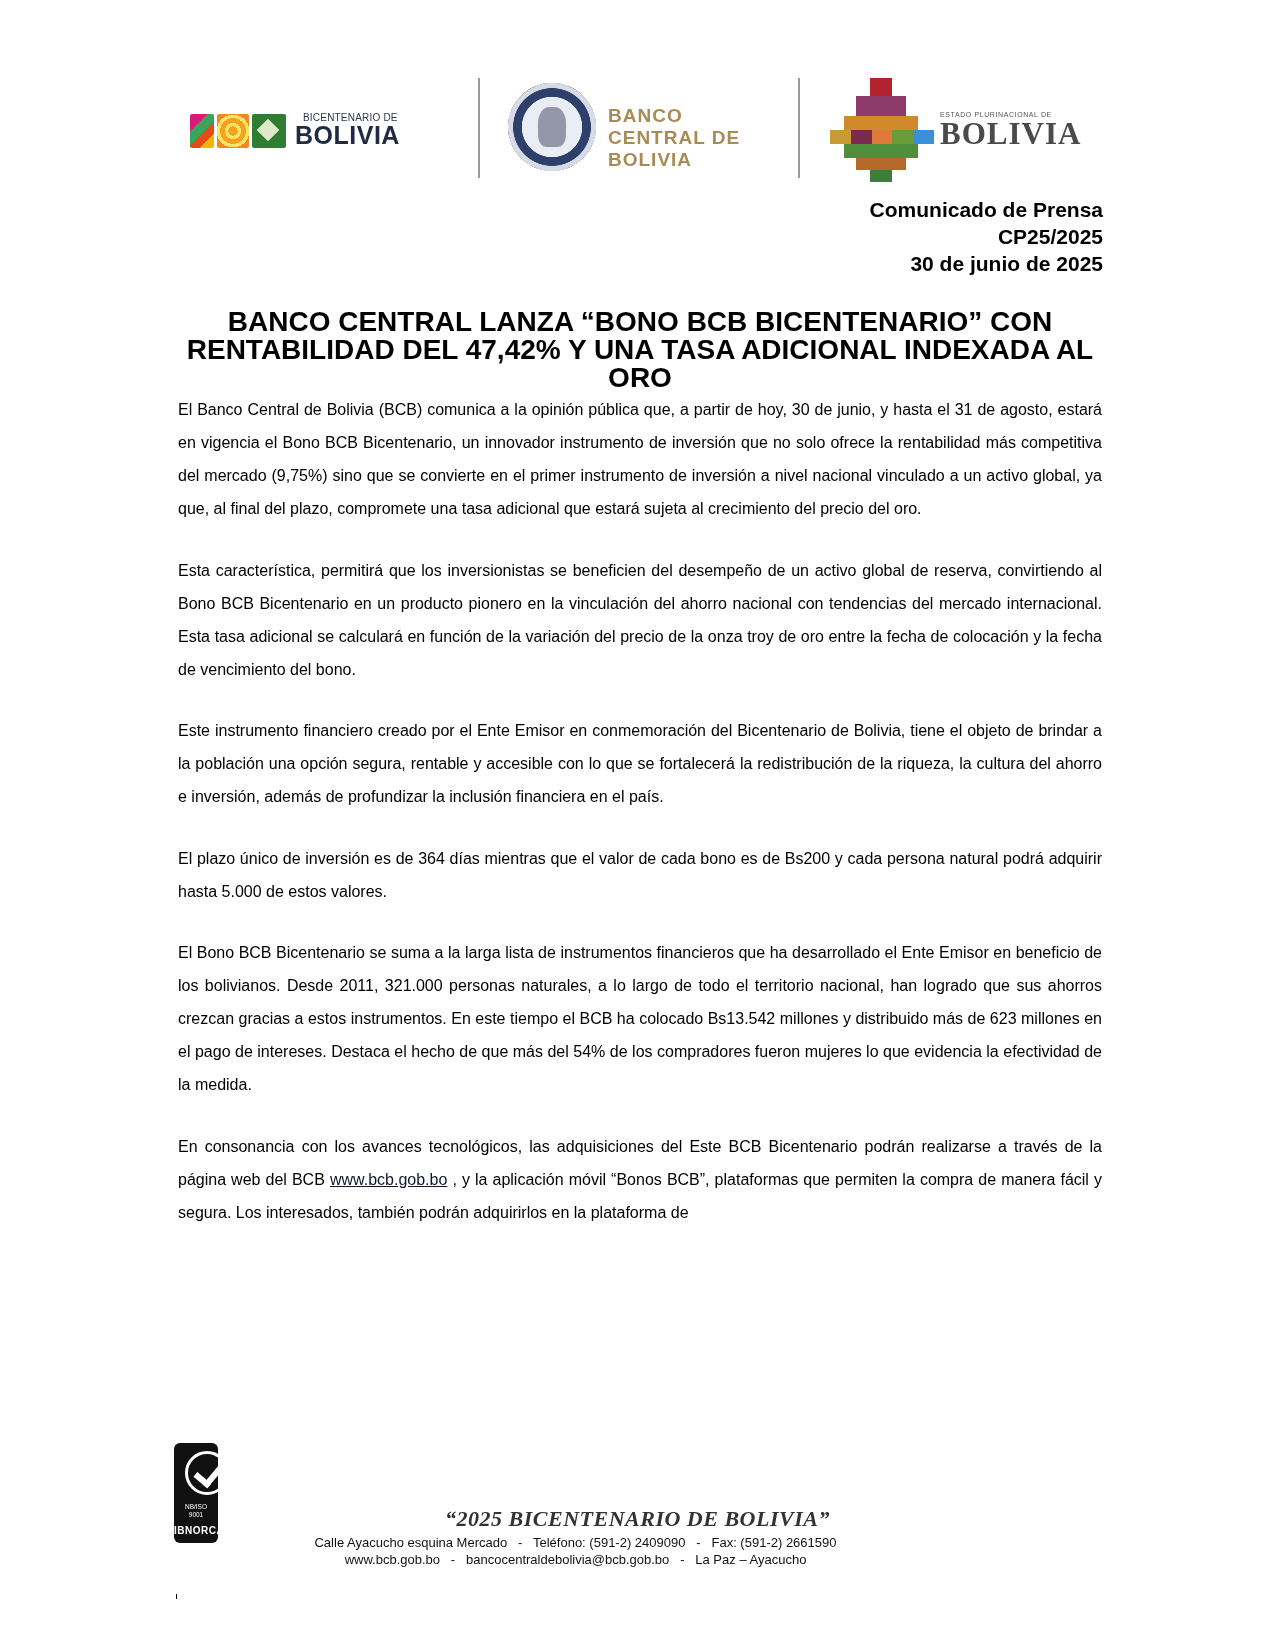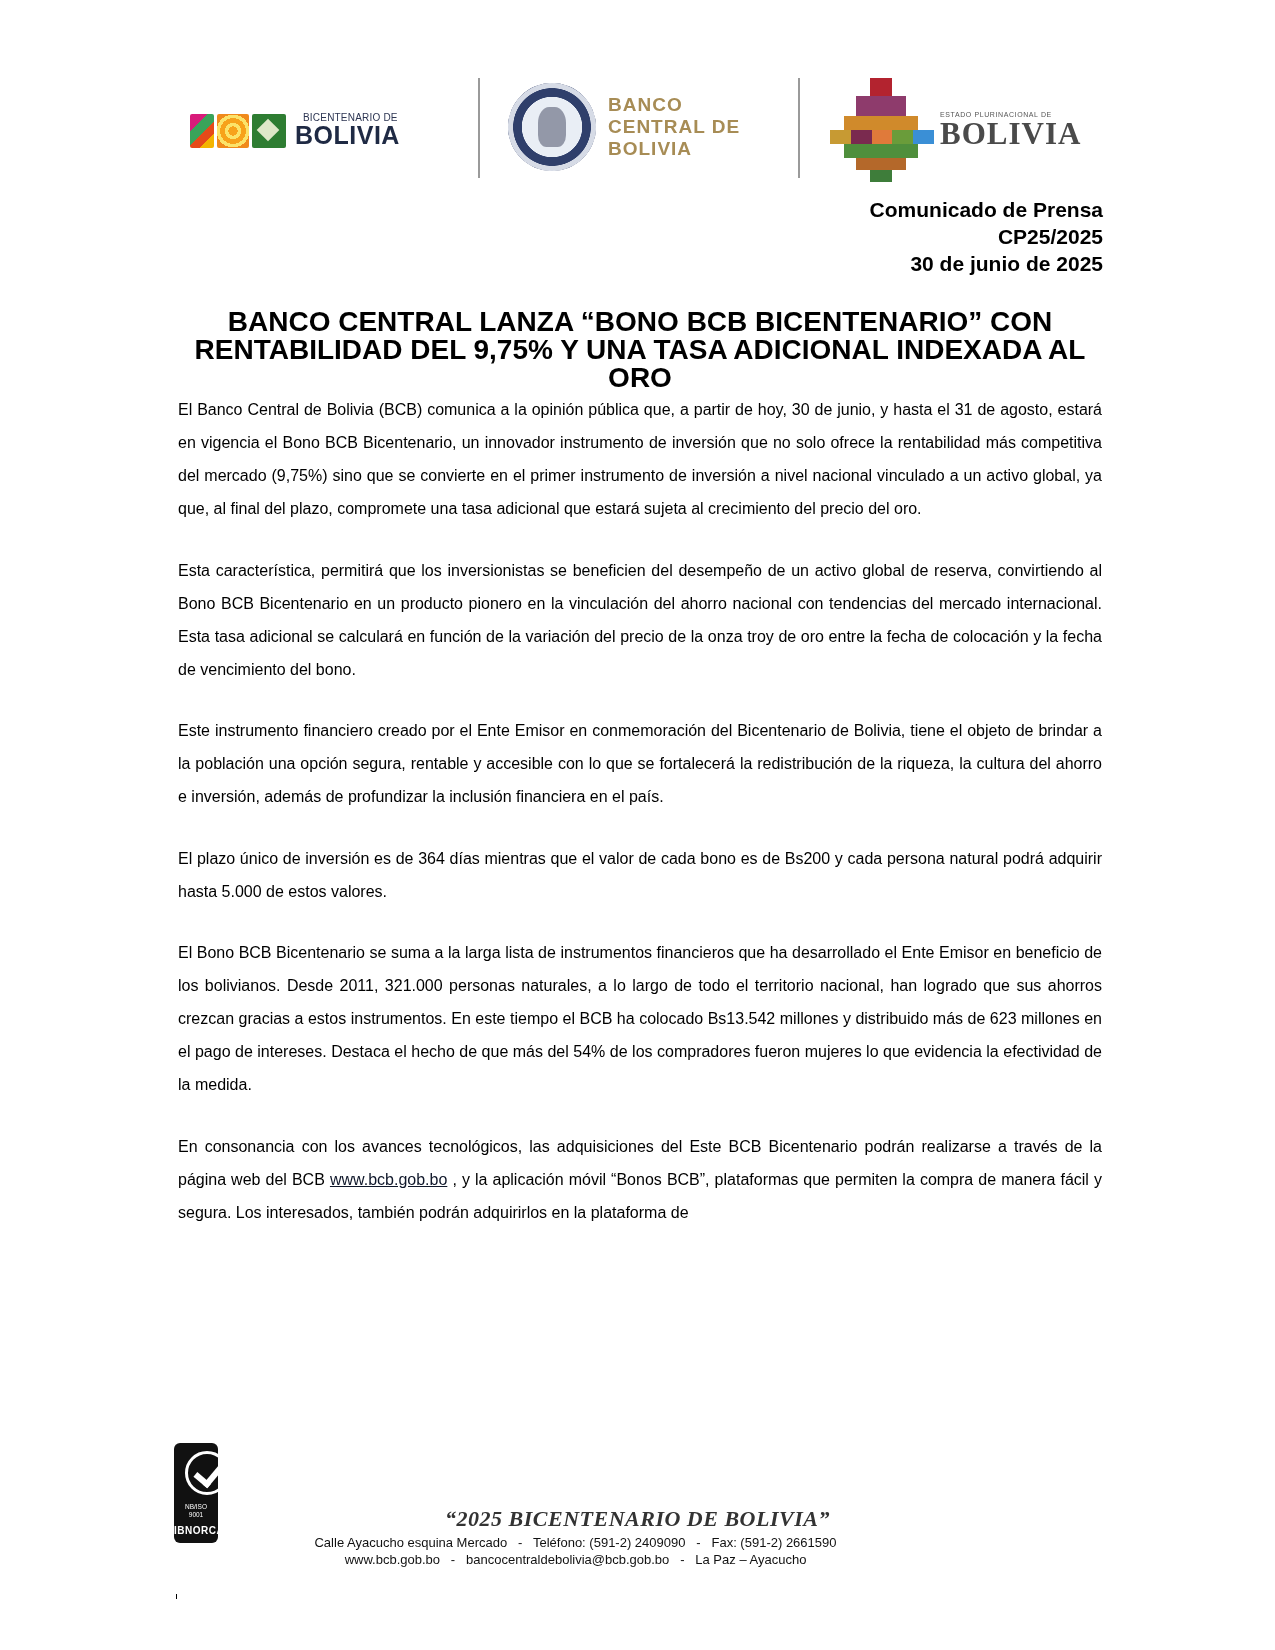--- a/index.html
+++ b/index.html
@@ -15,21 +15,21 @@
   .bic-t3 { background: #2e7d32; width: 34px; position: relative; }
   .bic-t3::after { content:""; position:absolute; left:8px; top:8px; width:16px; height:16px; background:#dfe8c8; transform: rotate(45deg); }
   .bic-text { margin-left: 6px; line-height: 1; }
   .bic-small { font-size: 10px; color: #2c3552; letter-spacing: 0.2px; padding-left: 8px; }
   .bic-big { font-size: 25px; font-weight: bold; color: #1f2a44; letter-spacing: 0.5px; }
 
   .divider { position: absolute; top: 0; width: 2px; height: 100px; background: #9a9a9a; }
   .div1 { left: 288px; }
   .div2 { left: 608px; }
 
-  .logo-bcb { position: absolute; left: 318px; top: 5px; display: flex; align-items: center; }
+  .logo-bcb { position: absolute; left: 318px; top: 5px; display: flex; align-items: flex-end; }
   .bcb-seal { width: 88px; height: 88px; border-radius: 50%; background: radial-gradient(circle,#e9eef5 0 48%,#2f3f6b 49% 62%,#d6dbe6 63% 70%,#2f3f6b 71%); position: relative; }
   .bcb-seal::after { content:""; position:absolute; left:30px; top:24px; width:28px; height:40px; border-radius: 40% 40% 30% 30%; background:#6d7488; opacity:0.7; }
   .bcb-text { margin-left: 12px; font-size: 19px; font-weight: bold; color: #a78c55; line-height: 1.15; letter-spacing: 1px; }
 
   .logo-estado { position: absolute; left: 640px; top: 0; display: flex; align-items: center; }
   .estado-mosaic { width: 104px; height: 104px; position: relative; }
   .m { position: absolute; }
   .estado-text { margin-left: 6px; line-height: 1; }
   .estado-small { font-size: 7px; color: #555; letter-spacing: 0.6px; }
   .estado-big { font-family: "Liberation Serif", serif; font-weight: bold; font-size: 31px; color: #4a4a4a; letter-spacing: 1px; }
@@ -102,21 +102,21 @@
 </div>
 
 <div class="doc-meta">
   <div>Comunicado de Prensa</div>
   <div>CP25/2025</div>
   <div>30 de junio de 2025</div>
 </div>
 
 <div class="doc-title">
   <div>BANCO CENTRAL LANZA “BONO BCB BICENTENARIO” CON</div>
-  <div>RENTABILIDAD DEL 9,75% Y UNA TASA ADICIONAL INDEXADA AL ORO</div>
+  <div>RENTABILIDAD DEL 47,42% Y UNA TASA ADICIONAL INDEXADA AL ORO</div>
 </div>
 
 <div class="doc-body">
   <p>El Banco Central de Bolivia (BCB) comunica a la opinión pública que, a partir de hoy, 30 de junio, y hasta el 31 de agosto, estará en vigencia el Bono BCB Bicentenario, un innovador instrumento de inversión que no solo ofrece la rentabilidad más competitiva del mercado (9,75%) sino que se convierte en el primer instrumento de inversión a nivel nacional vinculado a un activo global, ya que, al final del plazo, compromete una tasa adicional que estará sujeta al crecimiento del precio del oro.</p>
   <p>Esta característica, permitirá que los inversionistas se beneficien del desempeño de un activo global de reserva, convirtiendo al Bono BCB Bicentenario en un producto pionero en la vinculación del ahorro nacional con tendencias del mercado internacional. Esta tasa adicional se calculará en función de la variación del precio de la onza troy de oro entre la fecha de colocación y la fecha de vencimiento del bono.</p>
   <p>Este instrumento financiero creado por el Ente Emisor en conmemoración del Bicentenario de Bolivia, tiene el objeto de brindar a la población una opción segura, rentable y accesible con lo que se fortalecerá la redistribución de la riqueza, la cultura del ahorro e inversión, además de profundizar la inclusión financiera en el país.</p>
   <p>El plazo único de inversión es de 364 días mientras que el valor de cada bono es de Bs200 y cada persona natural podrá adquirir hasta 5.000 de estos valores.</p>
   <p>El Bono BCB Bicentenario se suma a la larga lista de instrumentos financieros que ha desarrollado el Ente Emisor en beneficio de los bolivianos. Desde 2011, 321.000 personas naturales, a lo largo de todo el territorio nacional, han logrado que sus ahorros crezcan gracias a estos instrumentos.  En este tiempo el BCB ha colocado Bs13.542 millones y distribuido más de 623 millones en el pago de intereses. Destaca el hecho de que más del 54% de los compradores fueron mujeres lo que evidencia la efectividad de la medida.</p>
   <p><span>En consonancia con los avances tecnológicos, las adquisiciones del Este BCB Bicentenario podrán realizarse a través de la página web del BCB </span><a>www.bcb.gob.bo</a><span> , y la aplicación móvil “Bonos BCB”, plataformas que permiten la compra de manera fácil y segura. Los interesados, también podrán adquirirlos en la plataforma de</span></p>
 </div>

